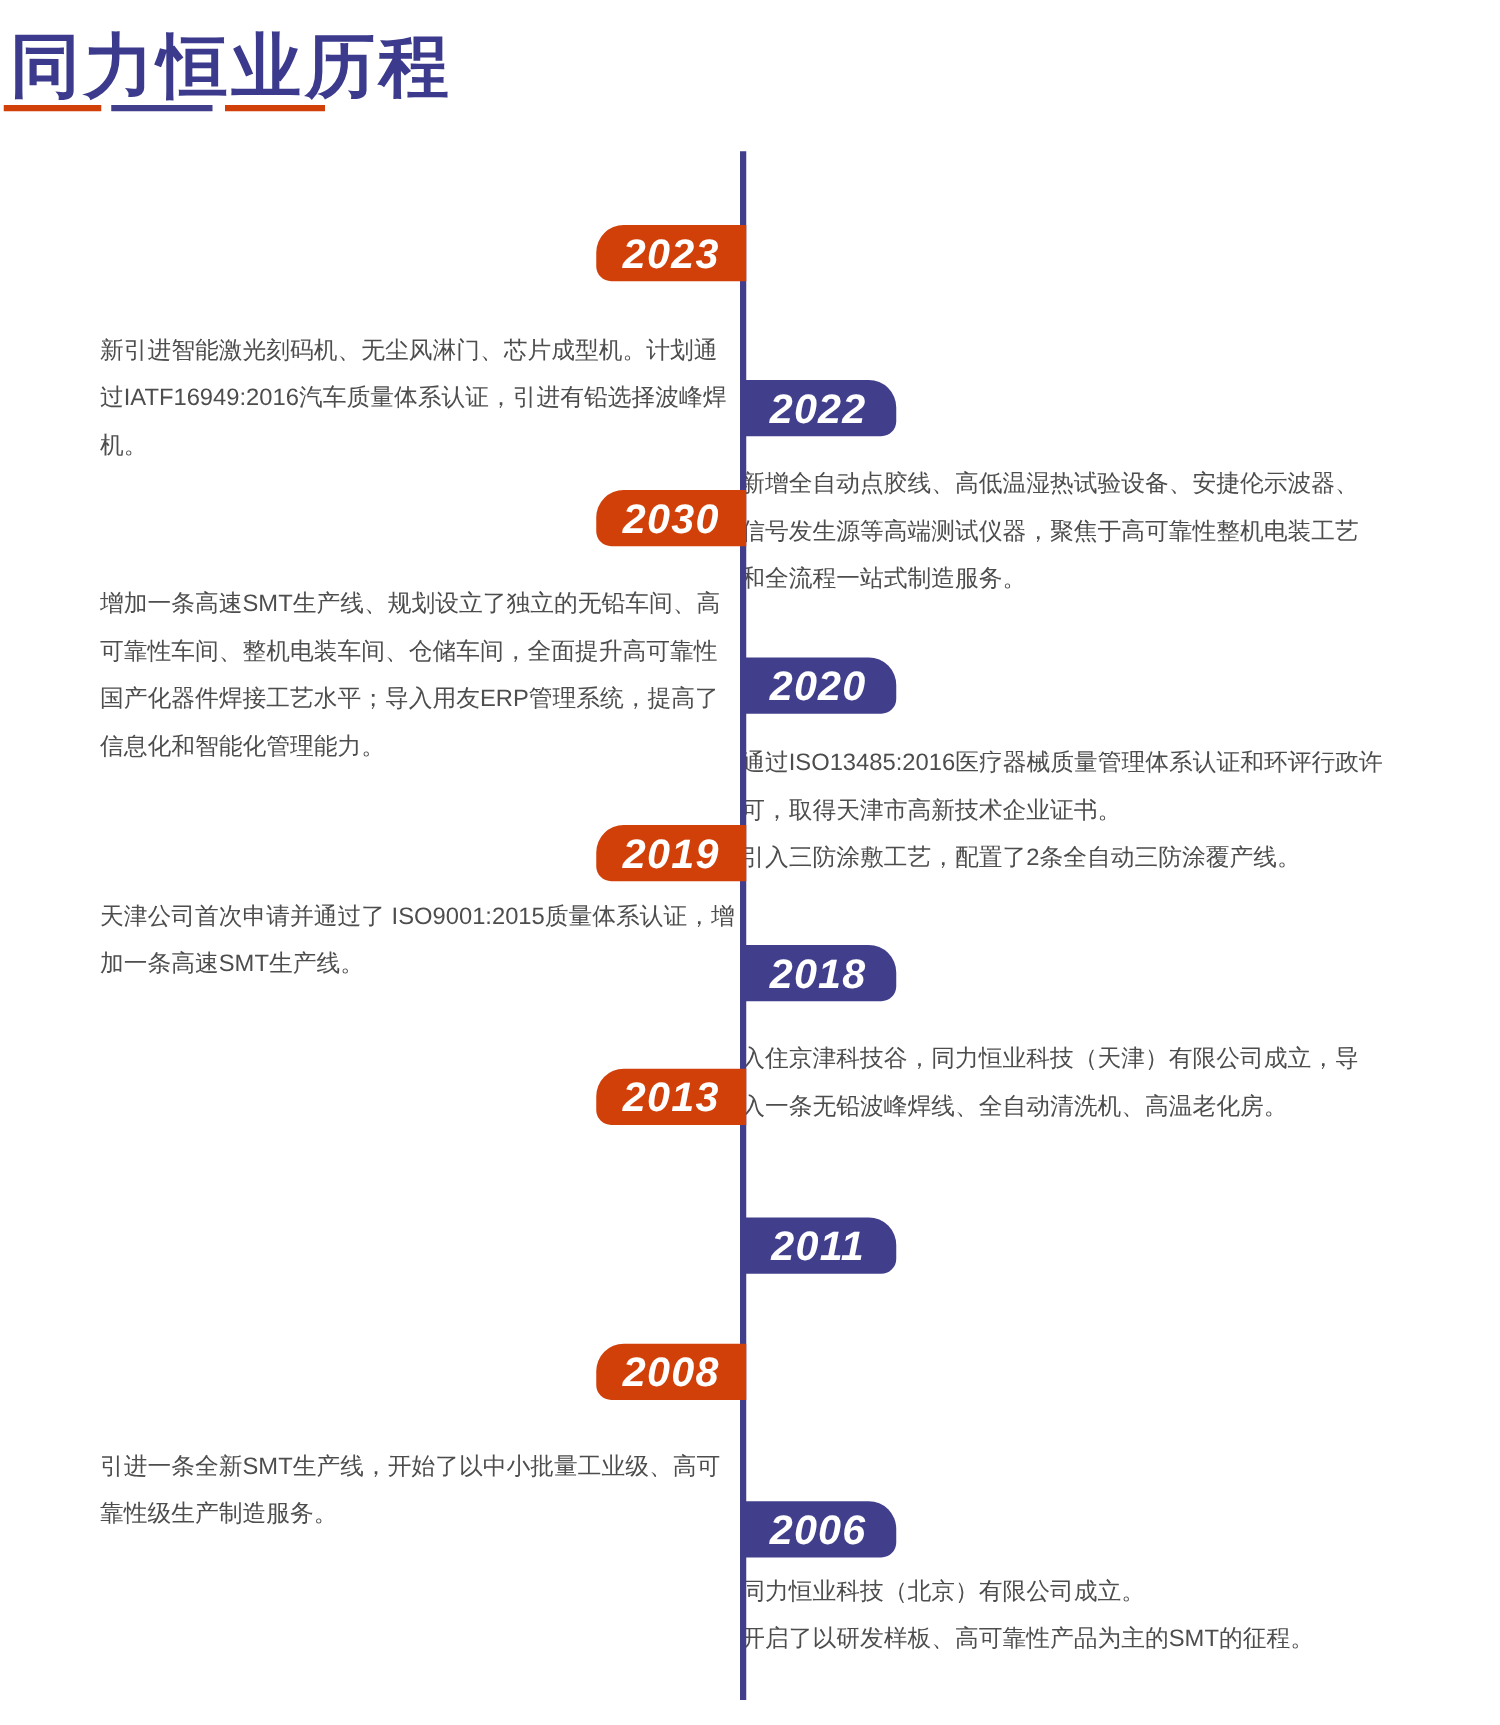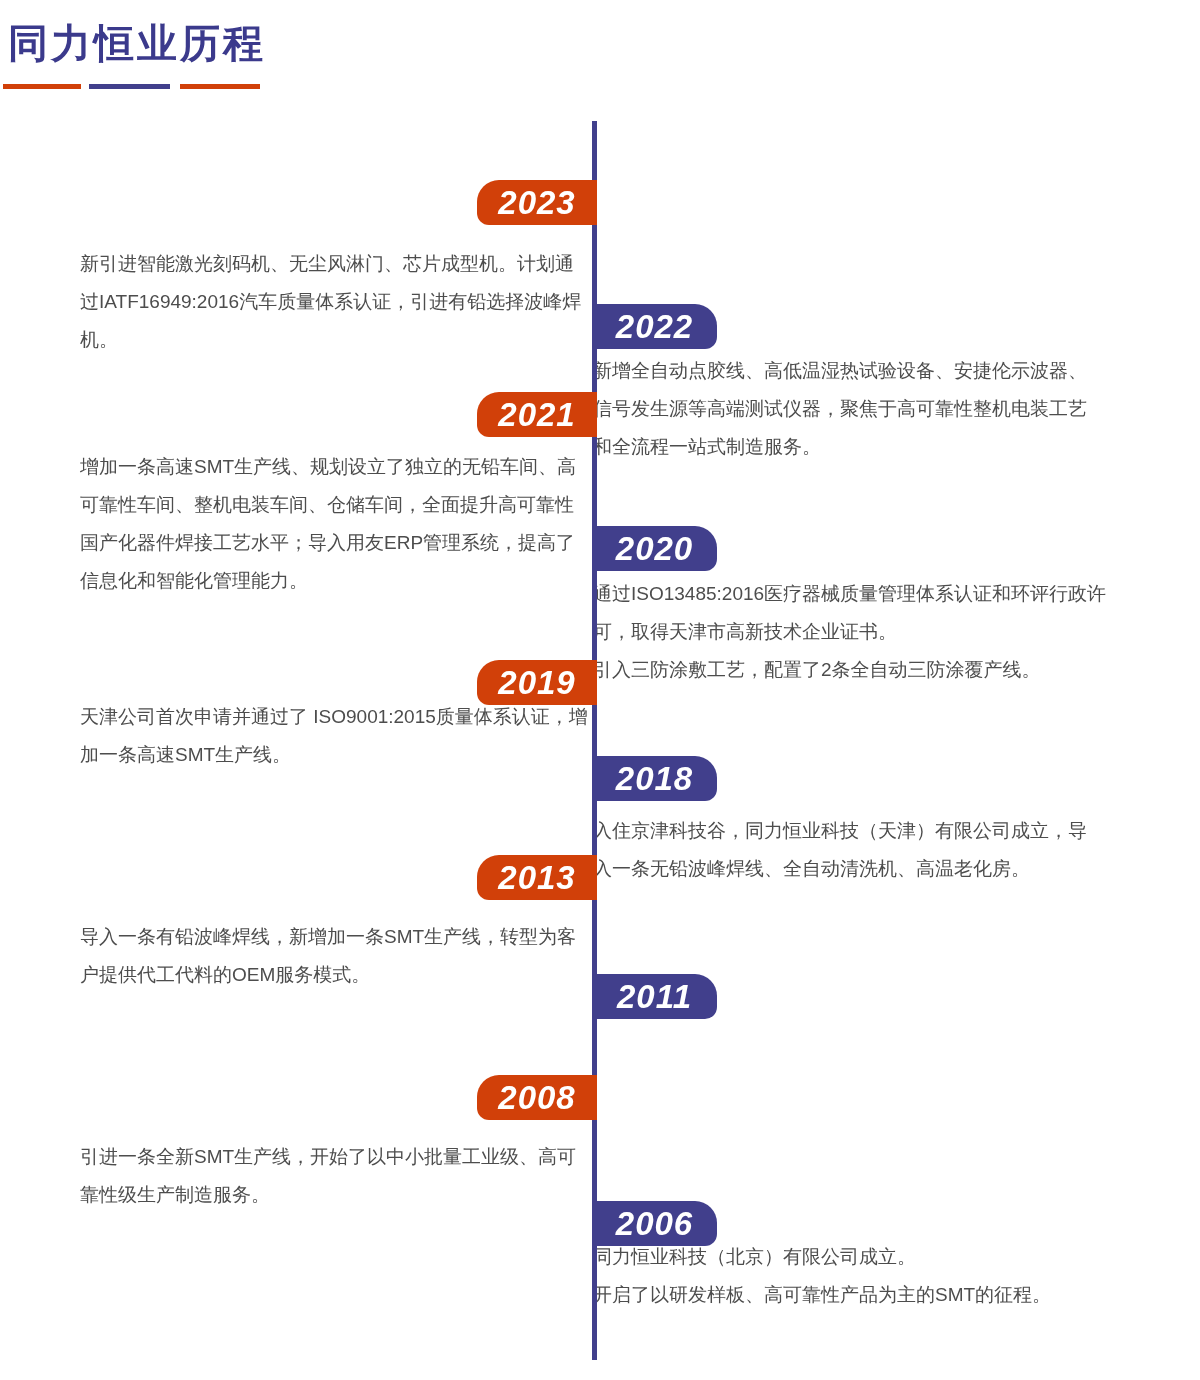--- a/index.html
+++ b/index.html
@@ -12,21 +12,21 @@
     position: relative;
     width: 1200px;
     height: 1380px;
     background: #ffffff;
     overflow: hidden;
   }
   .page-title {
     position: absolute;
     left: 8px;
     top: 16px;
-    font-size: 40px;
+    font-size: 56px;
     font-weight: bold;
     letter-spacing: 3px;
     color: var(--indigo-dark);
   }
   .underline-seg {
     position: absolute;
     top: 84px;
     height: 5px;
   }
   .seg-1 { left: 3px;   width: 78px; background: var(--orange); }
@@ -68,20 +68,21 @@
     border-radius: 0 22px 12px 0;
     margin-top: 16px;
   }
   .entry-text {
     position: absolute;
     font-size: 19px;
     line-height: 38px;
     color: var(--text-gray);
     white-space: pre-line;
     z-index: 0;
+    margin-top: 17px;
   }
   .entry-text.left  { left: 80px;  width: 508px; }
   .entry-text.right { left: 593px; width: 505px; }
 </style>
 </head>
 <body>
 
 <div class="canvas">
 
   <div class="page-title">同力恒业历程</div>
@@ -92,35 +93,34 @@
   </div>
 
   <div class="timeline-line"></div>
 
   <div class="year-badge left" style="top:180px">2023</div>
   <div class="entry-text left" style="top:245px">新引进智能激光刻码机、无尘风淋门、芯片成型机。计划通过IATF16949:2016汽车质量体系认证，引进有铅选择波峰焊机。</div>
 
   <div class="year-badge right" style="top:288px">2022</div>
   <div class="entry-text right" style="top:352px">新增全自动点胶线、高低温湿热试验设备、安捷伦示波器、信号发生源等高端测试仪器，聚焦于高可靠性整机电装工艺和全流程一站式制造服务。</div>
 
-  <div class="year-badge left" style="top:392px">2021</div>
+  <div class="year-badge left" style="top:392px">2030</div>
   <div class="entry-text left" style="top:448px">增加一条高速SMT生产线、规划设立了独立的无铅车间、高可靠性车间、整机电装车间、仓储车间，全面提升高可靠性国产化器件焊接工艺水平；导入用友ERP管理系统，提高了信息化和智能化管理能力。</div>
 
   <div class="year-badge right" style="top:510px">2020</div>
   <div class="entry-text right" style="top:575px;width:515px">通过ISO13485:2016医疗器械质量管理体系认证和环评行政许可，取得天津市高新技术企业证书。
 引入三防涂敷工艺，配置了2条全自动三防涂覆产线。</div>
 
   <div class="year-badge left" style="top:660px">2019</div>
   <div class="entry-text left" style="top:698px">天津公司首次申请并通过了 ISO9001:2015质量体系认证，增加一条高速SMT生产线。</div>
 
   <div class="year-badge right" style="top:740px">2018</div>
   <div class="entry-text right" style="top:812px">入住京津科技谷，同力恒业科技（天津）有限公司成立，导入一条无铅波峰焊线、全自动清洗机、高温老化房。</div>
 
   <div class="year-badge left" style="top:855px">2013</div>
-  <div class="entry-text left" style="top:918px">导入一条有铅波峰焊线，新增加一条SMT生产线，转型为客户提供代工代料的OEM服务模式。</div>
 
   <div class="year-badge right" style="top:958px">2011</div>
 
   <div class="year-badge left" style="top:1075px">2008</div>
   <div class="entry-text left" style="top:1138px">引进一条全新SMT生产线，开始了以中小批量工业级、高可靠性级生产制造服务。</div>
 
   <div class="year-badge right" style="top:1185px">2006</div>
   <div class="entry-text right" style="top:1238px">同力恒业科技（北京）有限公司成立。
 开启了以研发样板、高可靠性产品为主的SMT的征程。</div>
 

